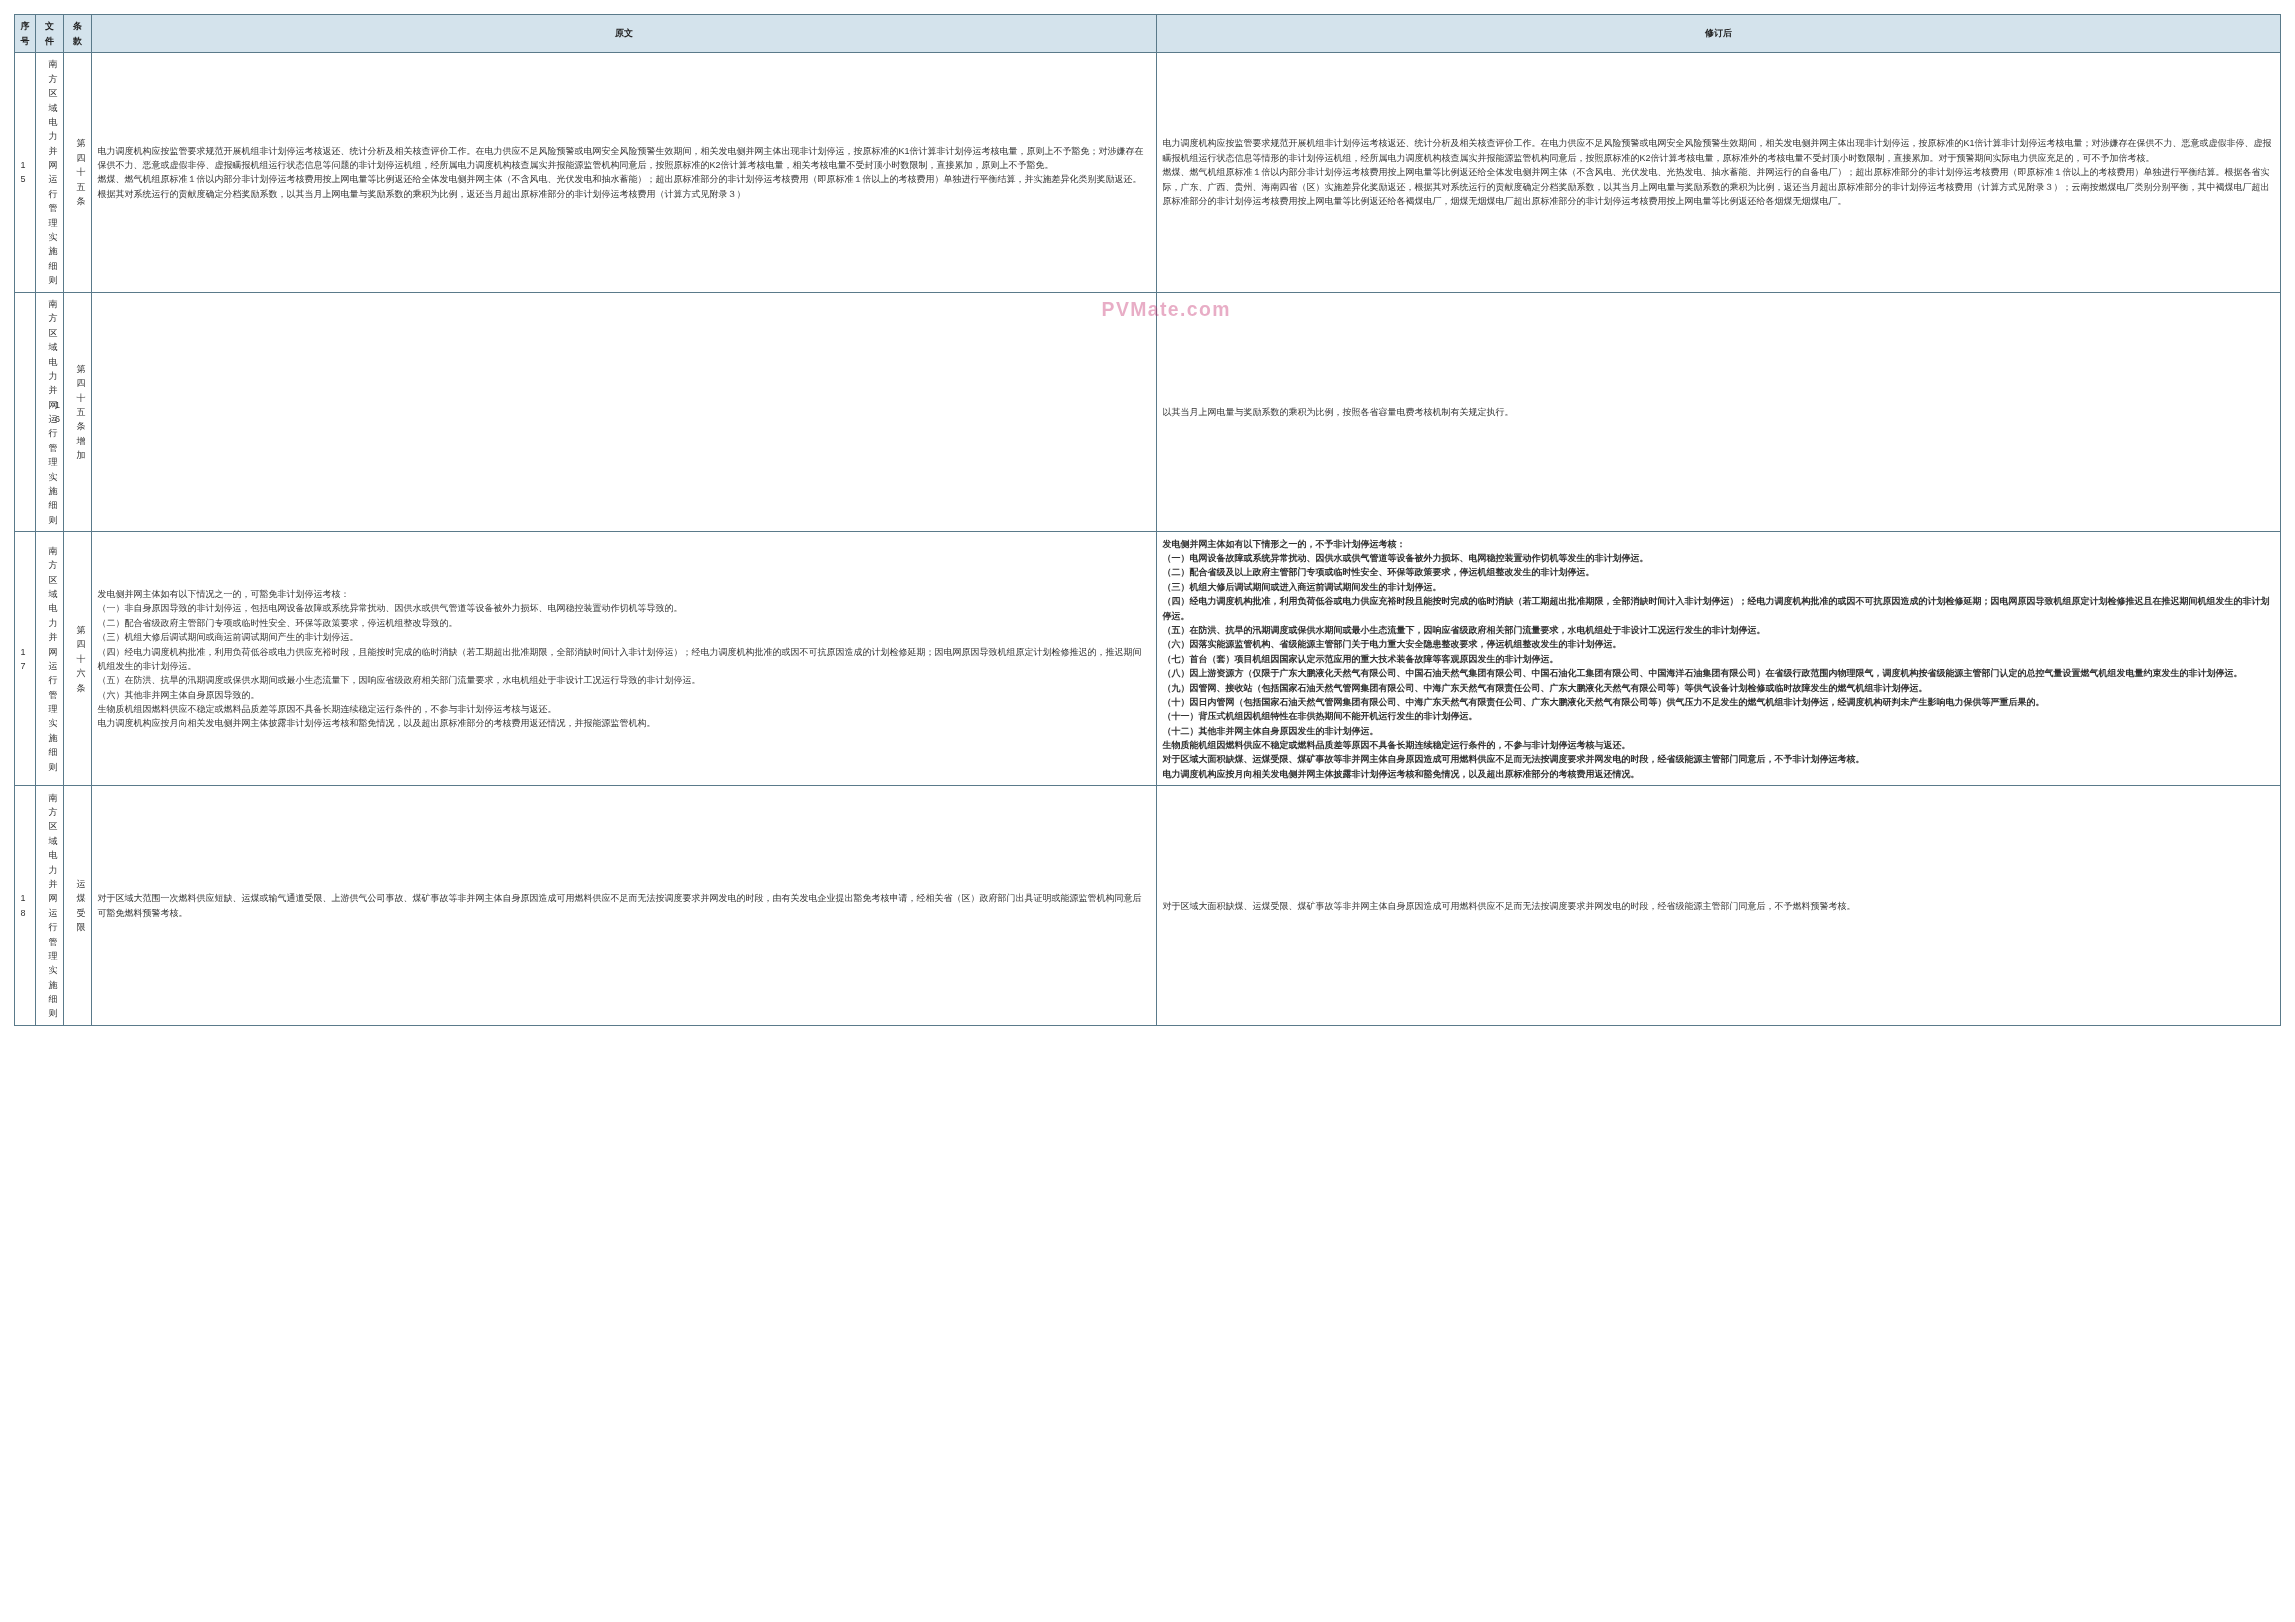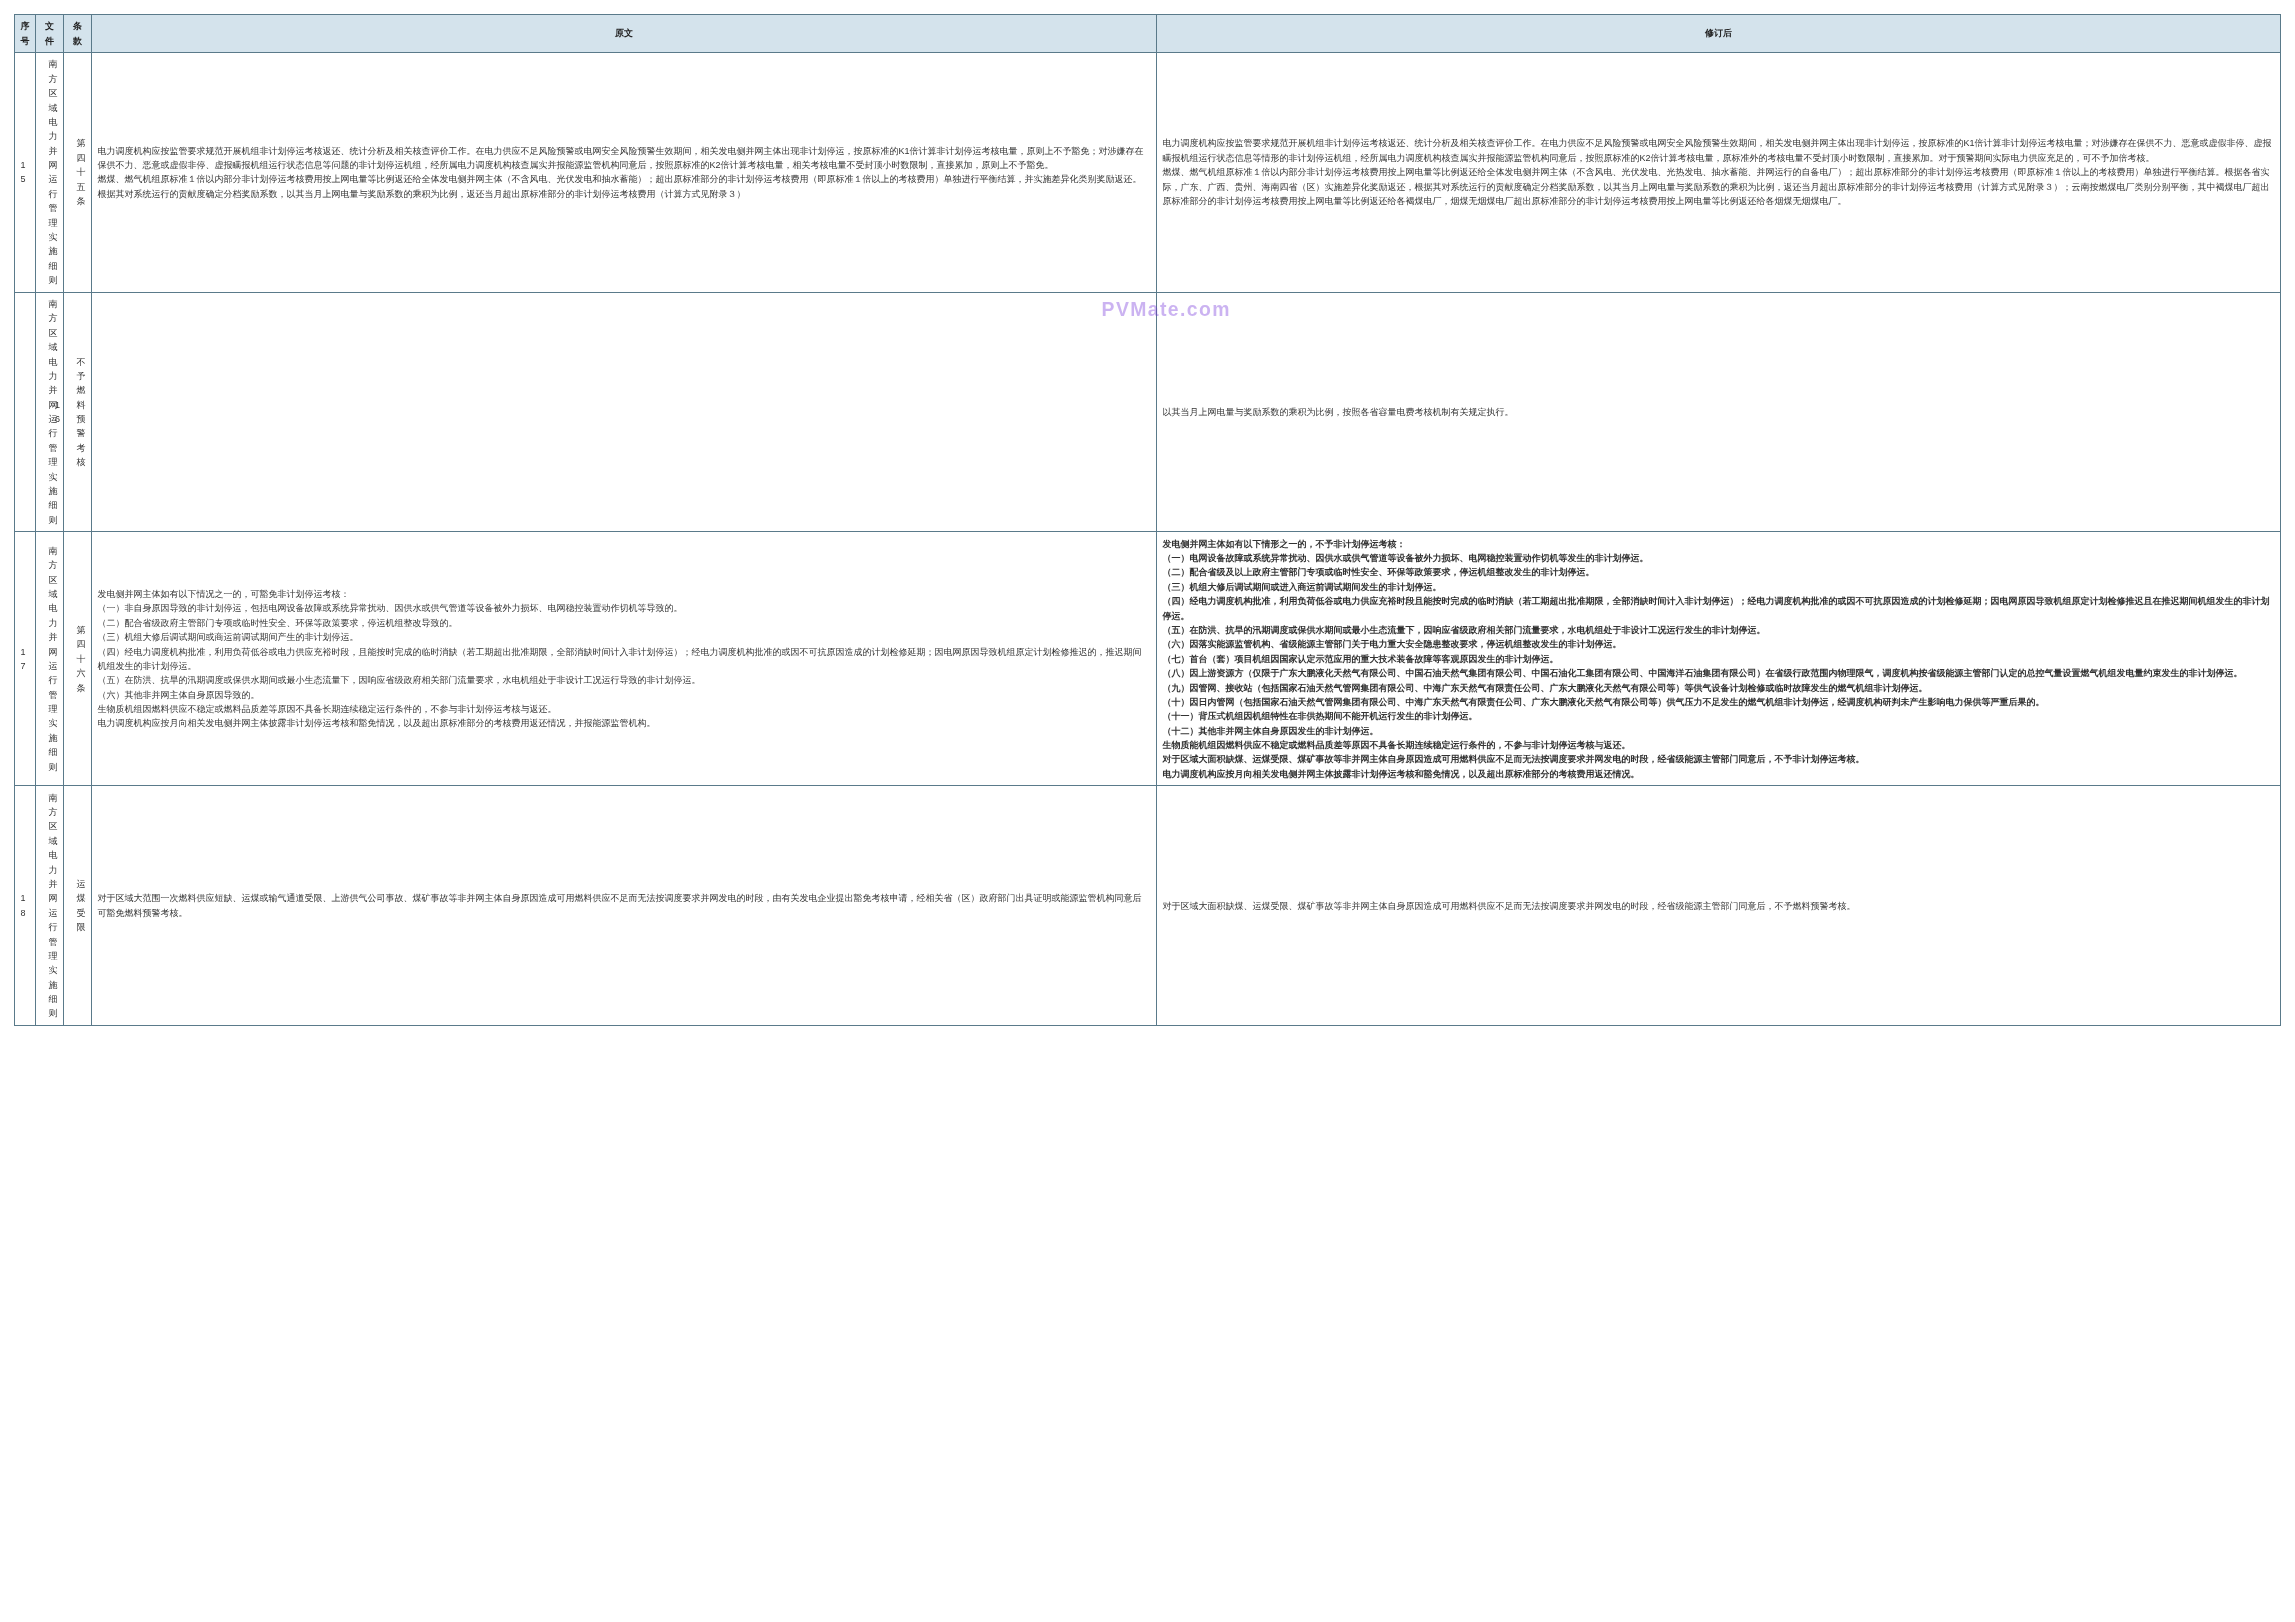--- a/index.html
+++ b/index.html
@@ -1,21 +1,21 @@
 <!DOCTYPE html>
 <html style="font-size:11px"><head>
 <meta charset="utf-8">
 <style>
 body{margin:0;font-family:"Microsoft YaHei","SimSun",sans-serif;font-size:9px;color:#333;background:#fff;padding:14px}
 table{border-collapse:collapse;width:100%;table-layout:fixed}
 th,td{border:0.7px solid #5a7a8a;padding:4.2px 5.6px;vertical-align:middle;text-align:left;line-height:1.6;word-wrap:break-word}
 th{background:#d4e3ec;text-align:center;font-weight:bold;color:#222}
 td.center{}
 td.vert{text-align:right;vertical-align:middle}
-.watermark{position:absolute;pointer-events:none;color:#6d28d9;opacity:.35;font-size:19.4px;font-weight:bold;letter-spacing:1.4px}
+.watermark{position:absolute;pointer-events:none;color:#be185d;opacity:.35;font-size:19.4px;font-weight:bold;letter-spacing:1.4px}
 .wm1{top:298px;left:48%}
 </style>
 </head>
 <body>
 
 <div class="watermark wm1">PVMate.com</div>
 
 <table>
 <colgroup>
 <col style="width:21px">
@@ -39,21 +39,21 @@
         <td class="vert" style="white-space: pre-wrap;">南方区域电力并网运行管理实施细则</td>
         <td class="vert" style="white-space: pre-wrap;">第四十五条</td>
         <td style="white-space: pre-wrap;">电力调度机构应按监管要求规范开展机组非计划停运考核返还、统计分析及相关核查评价工作。在电力供应不足风险预警或电网安全风险预警生效期间，相关发电侧并网主体出现非计划停运，按原标准的K1倍计算非计划停运考核电量，原则上不予豁免；对涉嫌存在保供不力、恶意或虚假非停、虚报瞒报机组运行状态信息等问题的非计划停运机组，经所属电力调度机构核查属实并报能源监管机构同意后，按照原标准的K2倍计算考核电量，相关考核电量不受封顶小时数限制，直接累加，原则上不予豁免。
 燃煤、燃气机组原标准１倍以内部分非计划停运考核费用按上网电量等比例返还给全体发电侧并网主体（不含风电、光伏发电和抽水蓄能）；超出原标准部分的非计划停运考核费用（即原标准１倍以上的考核费用）单独进行平衡结算，并实施差异化类别奖励返还。根据其对系统运行的贡献度确定分档奖励系数，以其当月上网电量与奖励系数的乘积为比例，返还当月超出原标准部分的非计划停运考核费用（计算方式见附录３）</td>
         <td style="white-space: pre-wrap;">电力调度机构应按监管要求规范开展机组非计划停运考核返还、统计分析及相关核查评价工作。在电力供应不足风险预警或电网安全风险预警生效期间，相关发电侧并网主体出现非计划停运，按原标准的K1倍计算非计划停运考核电量；对涉嫌存在保供不力、恶意或虚假非停、虚报瞒报机组运行状态信息等情形的非计划停运机组，经所属电力调度机构核查属实并报能源监管机构同意后，按照原标准的K2倍计算考核电量，原标准外的考核电量不受封顶小时数限制，直接累加。对于预警期间实际电力供应充足的，可不予加倍考核。
 燃煤、燃气机组原标准１倍以内部分非计划停运考核费用按上网电量等比例返还给全体发电侧并网主体（不含风电、光伏发电、光热发电、抽水蓄能、并网运行的自备电厂）；超出原标准部分的非计划停运考核费用（即原标准１倍以上的考核费用）单独进行平衡结算。根据各省实际，广东、广西、贵州、海南四省（区）实施差异化奖励返还，根据其对系统运行的贡献度确定分档奖励系数，以其当月上网电量与奖励系数的乘积为比例，返还当月超出原标准部分的非计划停运考核费用（计算方式见附录３）；云南按燃煤电厂类别分别平衡，其中褐煤电厂超出原标准部分的非计划停运考核费用按上网电量等比例返还给各褐煤电厂，烟煤无烟煤电厂超出原标准部分的非计划停运考核费用按上网电量等比例返还给各烟煤无烟煤电厂。</td>
       </tr>
       <tr>
         <td class="center" style="white-space: pre-wrap; padding-left: 40px;">16</td>
         <td class="vert" style="white-space: pre-wrap;">南方区域电力并网运行管理实施细则</td>
-        <td class="vert" style="white-space: pre-wrap;">不予燃料预警考核</td>
+        <td class="vert" style="white-space: pre-wrap;">第四十五条增加</td>
         <td style="white-space: pre-wrap;"></td>
         <td style="white-space: pre-wrap;">以其当月上网电量与奖励系数的乘积为比例，按照各省容量电费考核机制有关规定执行。</td>
       </tr>
       <tr>
         <td class="center" style="white-space: pre-wrap;">17</td>
         <td class="vert" style="white-space: pre-wrap;">南方区域电力并网运行管理实施细则</td>
         <td class="vert" style="white-space: pre-wrap;">第四十六条</td>
         <td style="white-space: pre-wrap; margin-left: 46px;">发电侧并网主体如有以下情况之一的，可豁免非计划停运考核：
 （一）非自身原因导致的非计划停运，包括电网设备故障或系统异常扰动、因供水或供气管道等设备被外力损坏、电网稳控装置动作切机等导致的。
 （二）配合省级政府主管部门专项或临时性安全、环保等政策要求，停运机组整改导致的。

